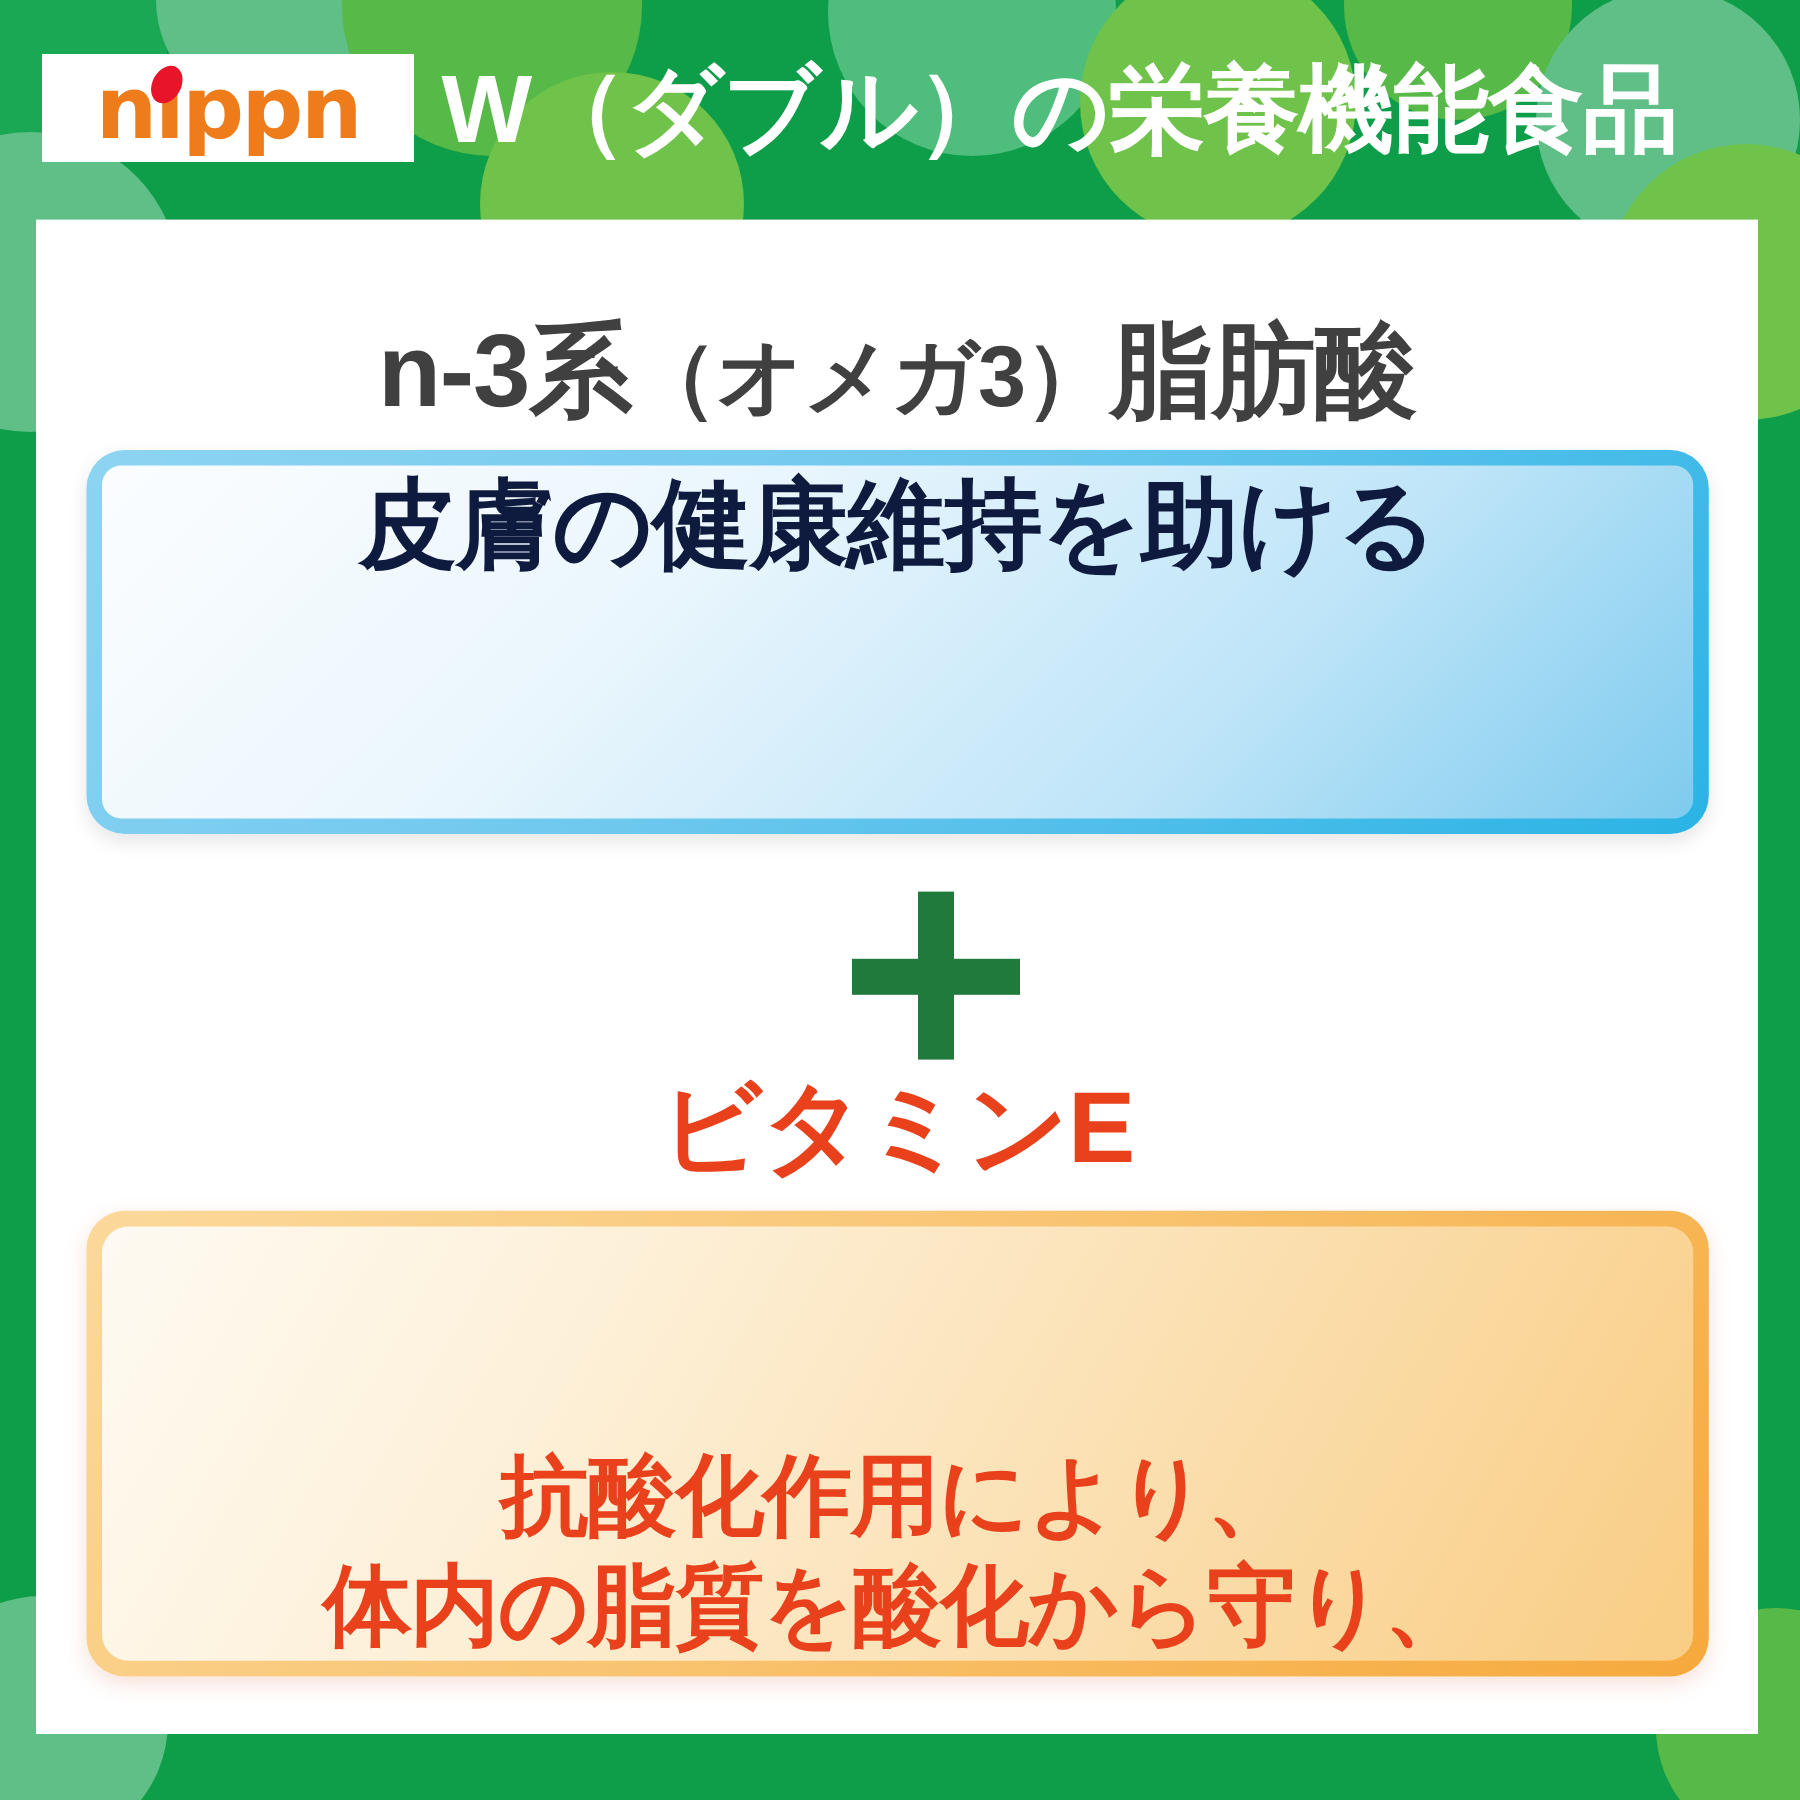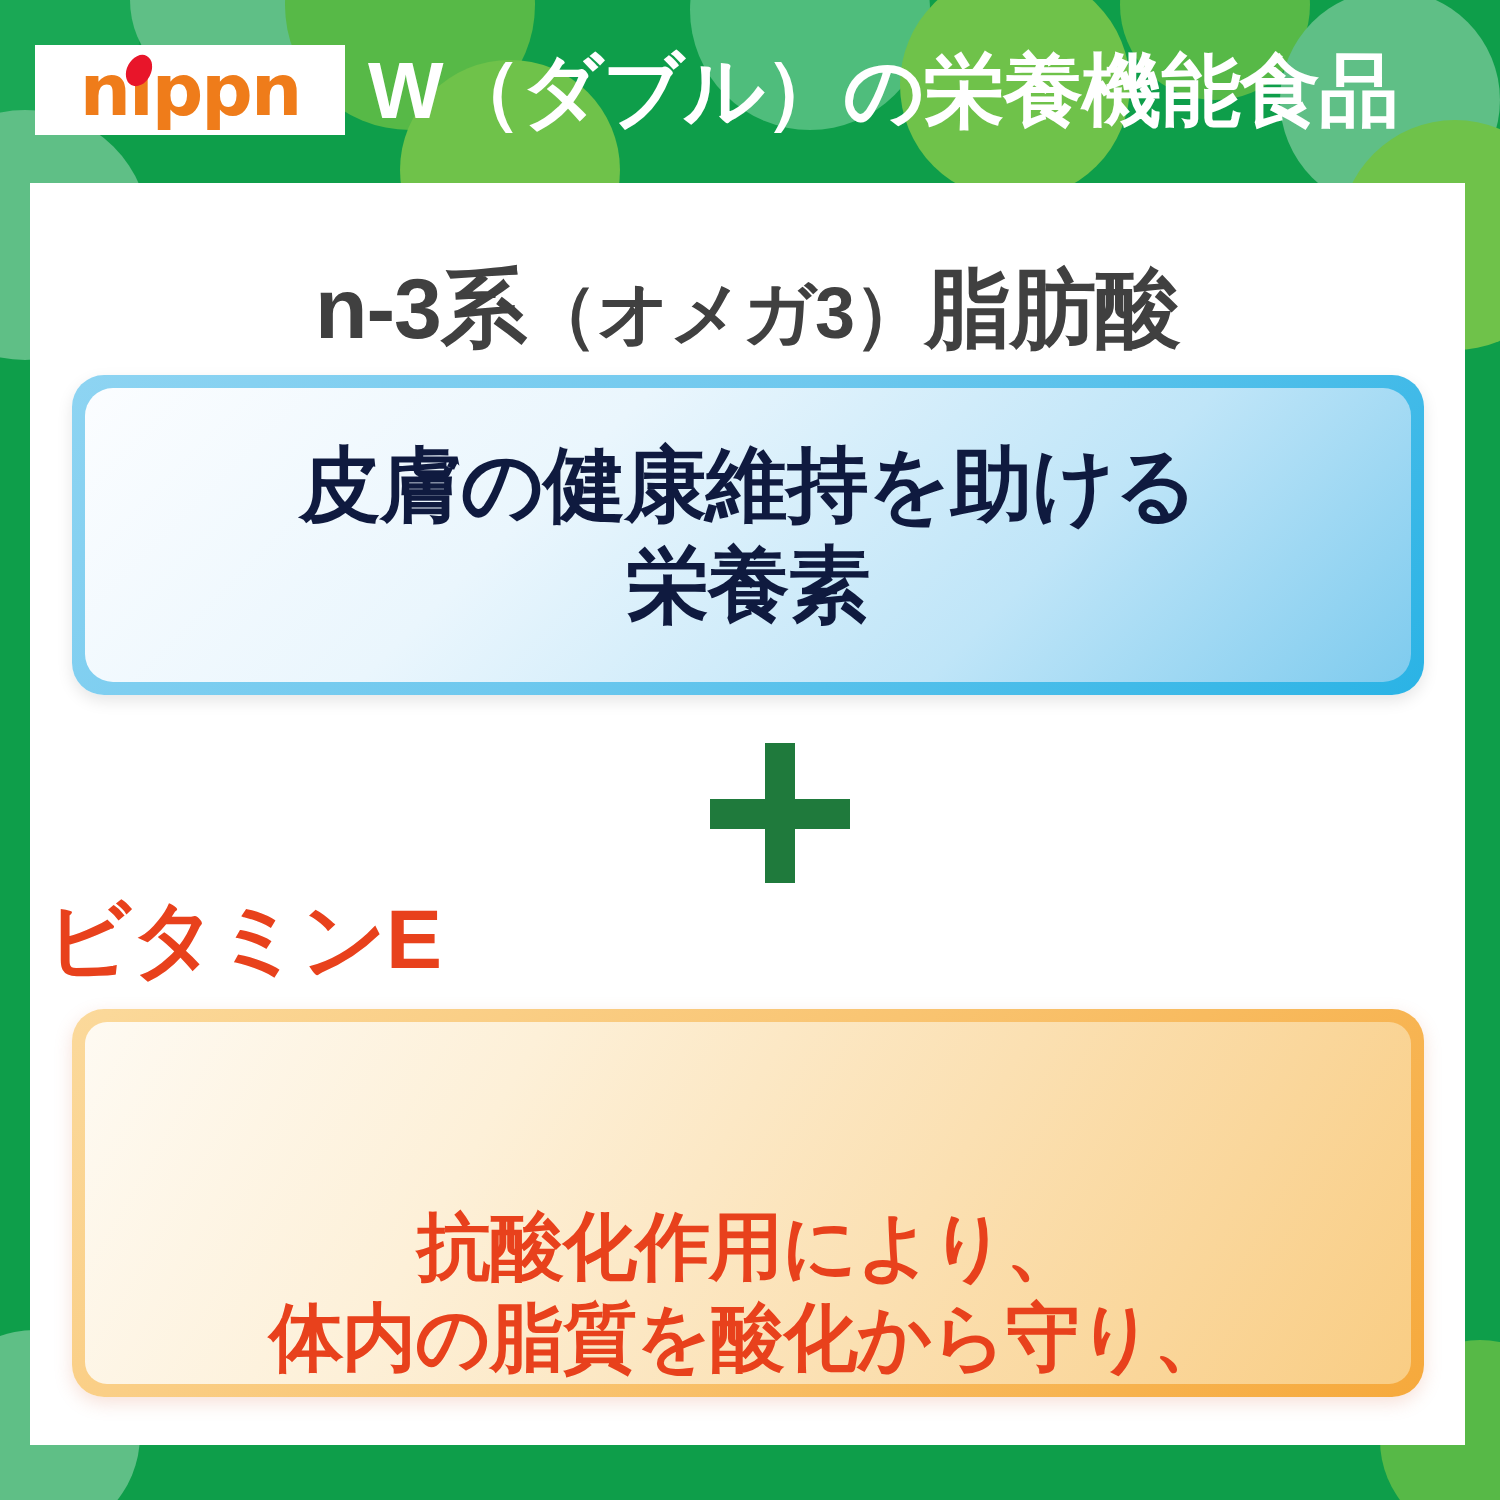--- a/index.html
+++ b/index.html
@@ -125,24 +125,23 @@
     height: 320px;
     border-radius: 32px;
     background: linear-gradient(135deg, #8ed4f2 0%, #6ec8ee 45%, #2ab3e5 100%);
     box-shadow: 0 6px 16px rgba(0,0,0,0.10);
     padding: 13px;
     box-sizing: border-box;
   }
   .blue-card-inner {
     width: 100%;
     height: 100%;
-    border-radius: 28px;
+    border-radius: 16px;
     background: linear-gradient(135deg, #fbfdff 0%, #eaf6fd 35%, #bfe5f8 70%, #7ecbee 100%);
     display: flex;
-    align-items: center;
     justify-content: center;
     box-sizing: border-box;
   }
   .blue-text {
     color: #0f1a3f;
     font-size: 82px;
     font-weight: 700;
     line-height: 1.22;
     text-align: center;
     letter-spacing: -1px;
@@ -168,26 +167,26 @@
     left: 55px; top: 0;
     width: 30px; height: 140px;
   }
 
   
   .vitamin {
     position: absolute;
     left: 0;
     top: 700px;
     width: 1435px;
+    text-align: center;
     color: #e8411c;
     font-size: 84px;
     font-weight: 700;
     letter-spacing: -1px;
     white-space: nowrap;
-    padding-left: 16px;
   }
 
   
   .orange-card {
     position: absolute;
     left: 42px;
     top: 826px;
     width: 1352px;
     height: 388px;
     border-radius: 32px;
@@ -248,21 +247,20 @@
   <div class="panel">
 
     <div class="headline">
       <span>n-3系</span><span class="paren">（オメガ3）</span><span>脂肪酸</span>
     </div>
 
     <div class="blue-card">
       <div class="blue-card-inner">
         <div class="blue-text">
           <div>皮膚の健康維持を助ける</div>
-          <div>栄養素</div>
         </div>
       </div>
     </div>
 
     <div class="plus">
       <span class="bar-h"></span>
       <span class="bar-v"></span>
     </div>
 
     <div class="vitamin">ビタミンE</div>

